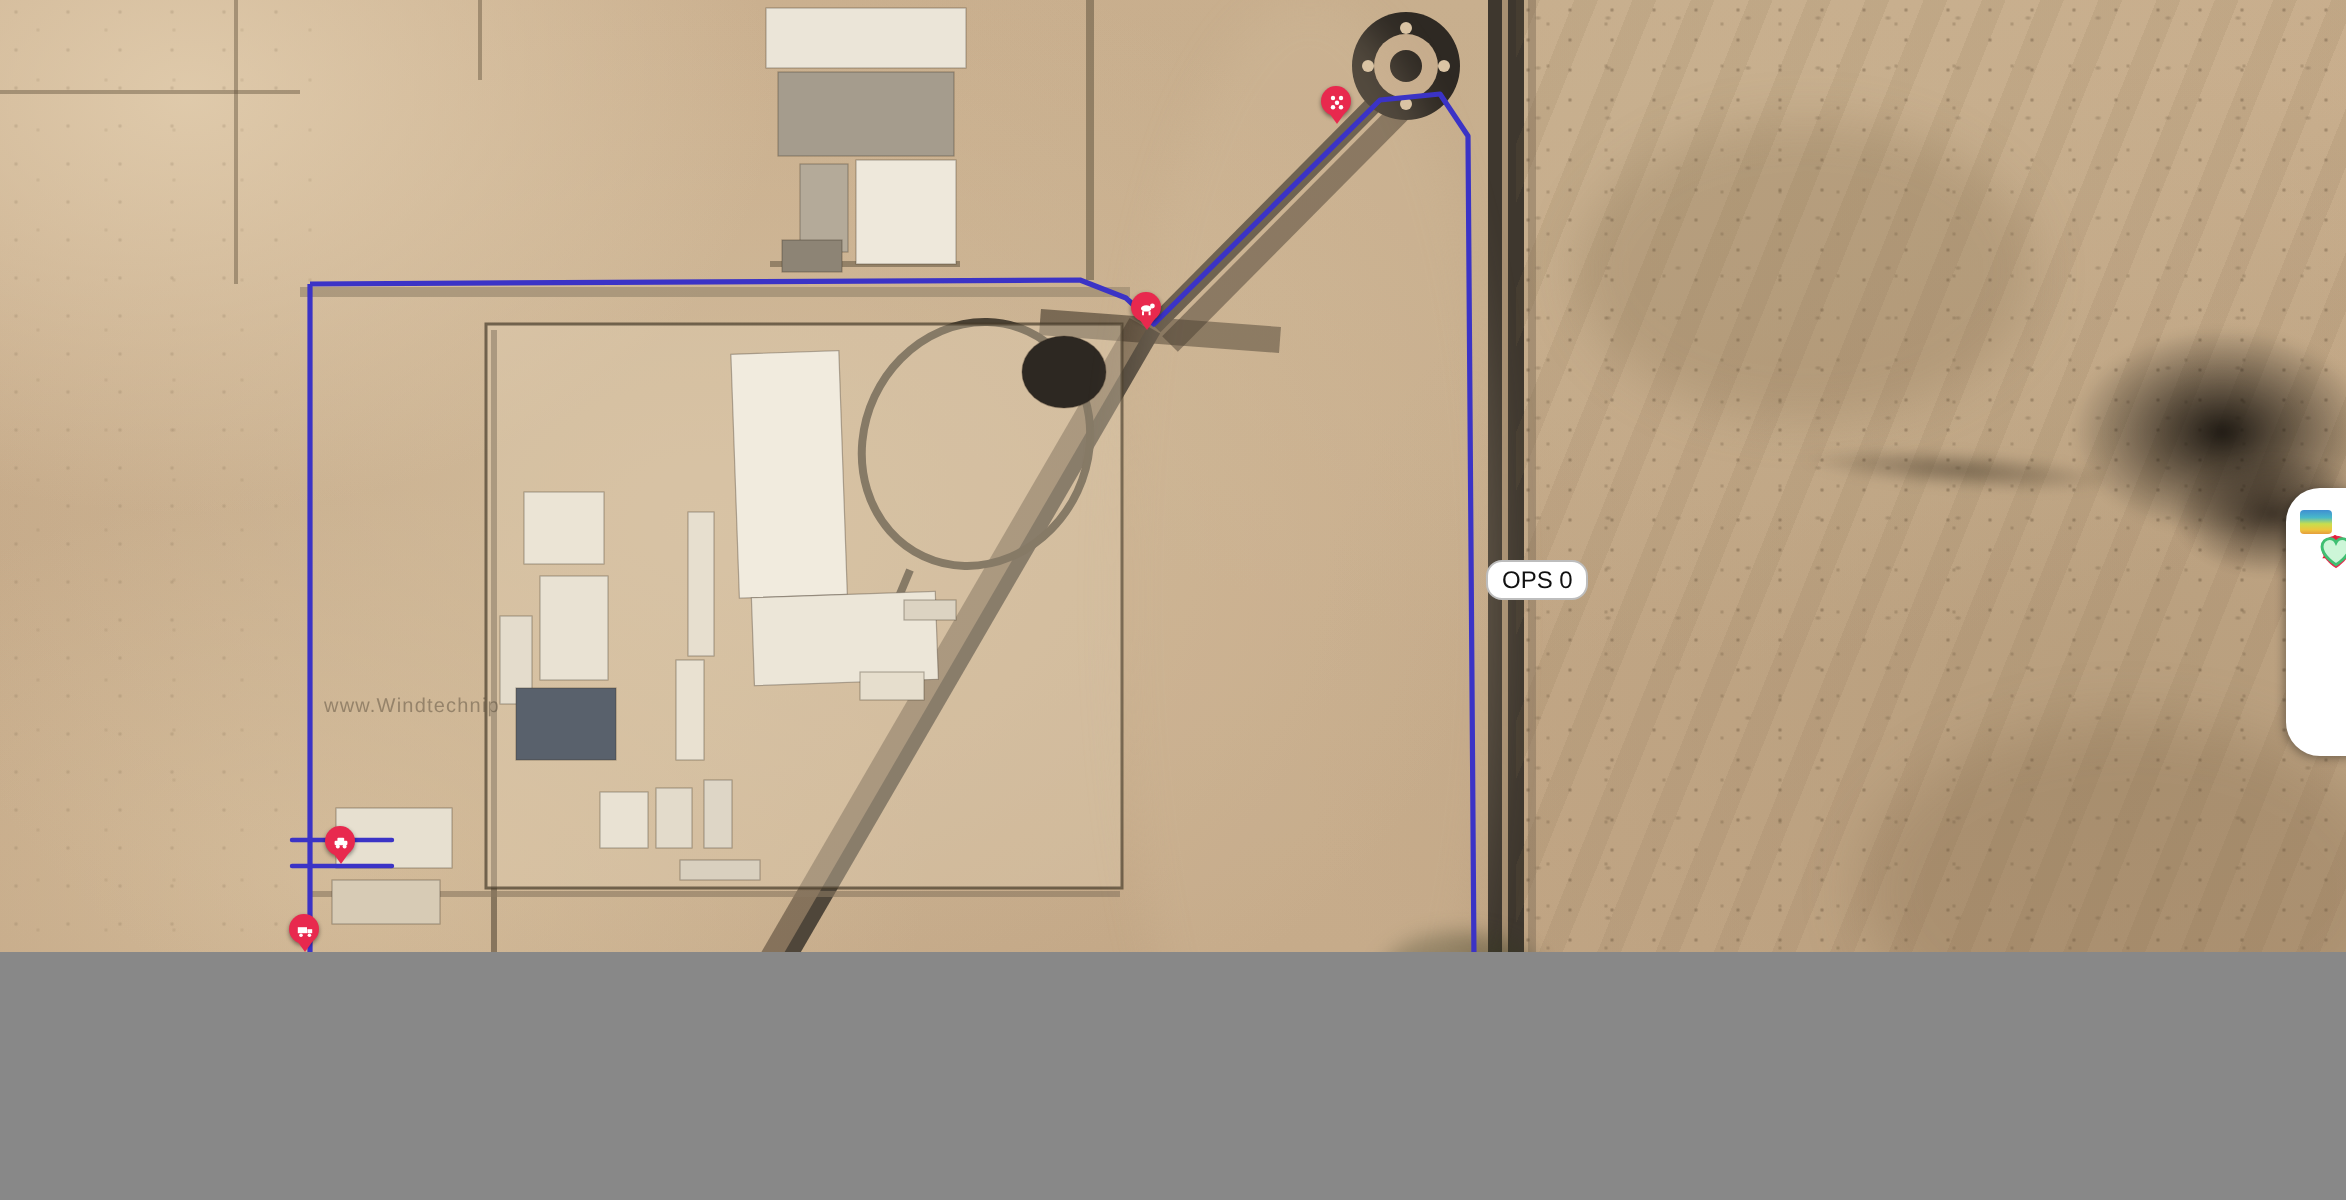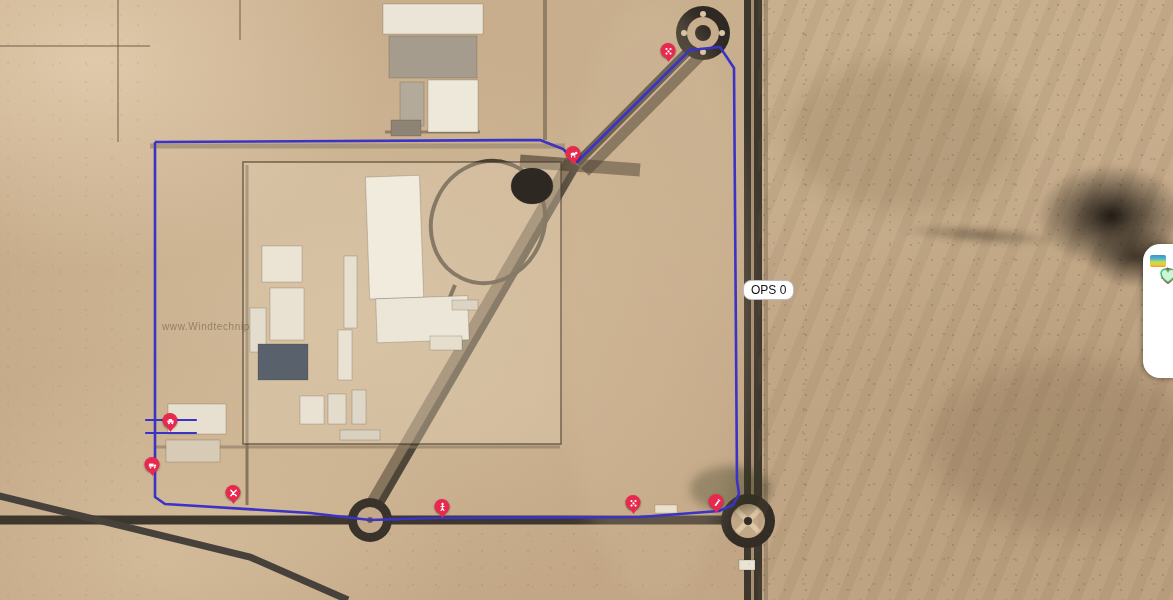--- a/index.html
+++ b/index.html
@@ -1,16 +1,16 @@
 <!DOCTYPE html>
 <html><head>
 <meta charset="utf-8">
 <style>
   html,body{margin:0;padding:0;background:#888;}
-  #app{position:relative;width:1173px;height:600px;overflow:hidden;
+  #app{position:relative;width:1173px;height:476px;overflow:hidden;
        font-family:"Liberation Sans",sans-serif;cursor:grab;}
   #app *{position:absolute;box-sizing:border-box;}
 
   
   .base{inset:0;
     background:
       radial-gradient(420px 300px at 8% 10%, rgba(224,203,172,.95), rgba(224,203,172,0) 70%),
       radial-gradient(560px 420px at 30% 55%, rgba(216,196,164,.65), rgba(0,0,0,0) 72%),
       radial-gradient(600px 340px at 72% 16%, rgba(199,176,143,.8), rgba(0,0,0,0) 75%),
       radial-gradient(520px 420px at 90% 75%, rgba(182,157,124,.85), rgba(0,0,0,0) 78%),
@@ -57,21 +57,21 @@
        transform:translate(-50%,-19px);box-shadow:0 1px 2px rgba(0,0,0,.45);cursor:pointer;z-index:6;}
   .pin::after{content:"";position:absolute;left:50%;top:12px;transform:translateX(-50%);
        width:0;height:0;border:5px solid transparent;border-top:7px solid var(--pin,#e8294e);}
   .pin svg{position:absolute;left:2.5px;top:2.5px;}
 
   
   .ops-label{left:743px;top:280px;height:20px;padding:2px 7px;background:#fff;
      border:1px solid #bdbdbd;border-radius:8px;font-size:12px;color:#111;
      line-height:15px;white-space:nowrap;z-index:5;cursor:pointer;}
 
-  .watermark{left:162px;top:321px;font-size:10px;letter-spacing:.6px;
+  .watermark{left:162px;top:348px;font-size:10px;letter-spacing:.6px;
      color:rgba(78,66,52,.45);z-index:4;}
 
   
   .panel{right:-4px;top:244px;width:34px;height:134px;background:#fff;
      border-radius:17px 0 0 17px;box-shadow:-1px 1px 5px rgba(0,0,0,.35);
      z-index:8;padding:8px 0 0 6px;}
   .tool{position:relative;width:20px;height:30px;display:block;border:0;background:none;
      padding:0;margin:0 0 1px 0;cursor:pointer;}
   .tool .badge{position:absolute;right:-2px;bottom:2px;font-size:9px;color:#333;
      font-family:"Liberation Sans",sans-serif;}

